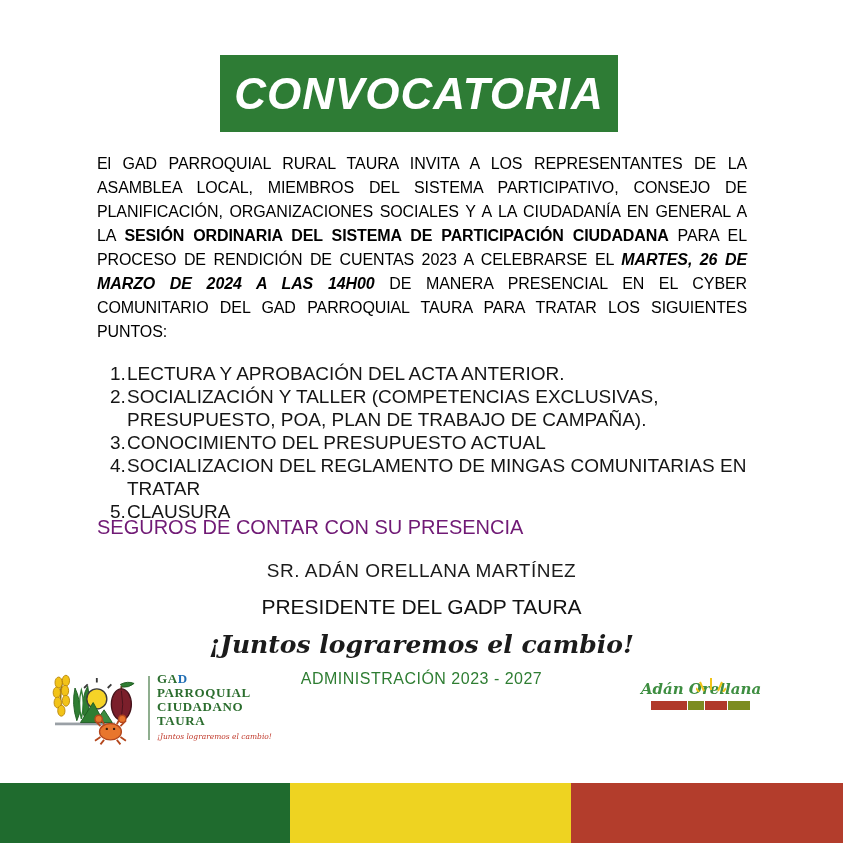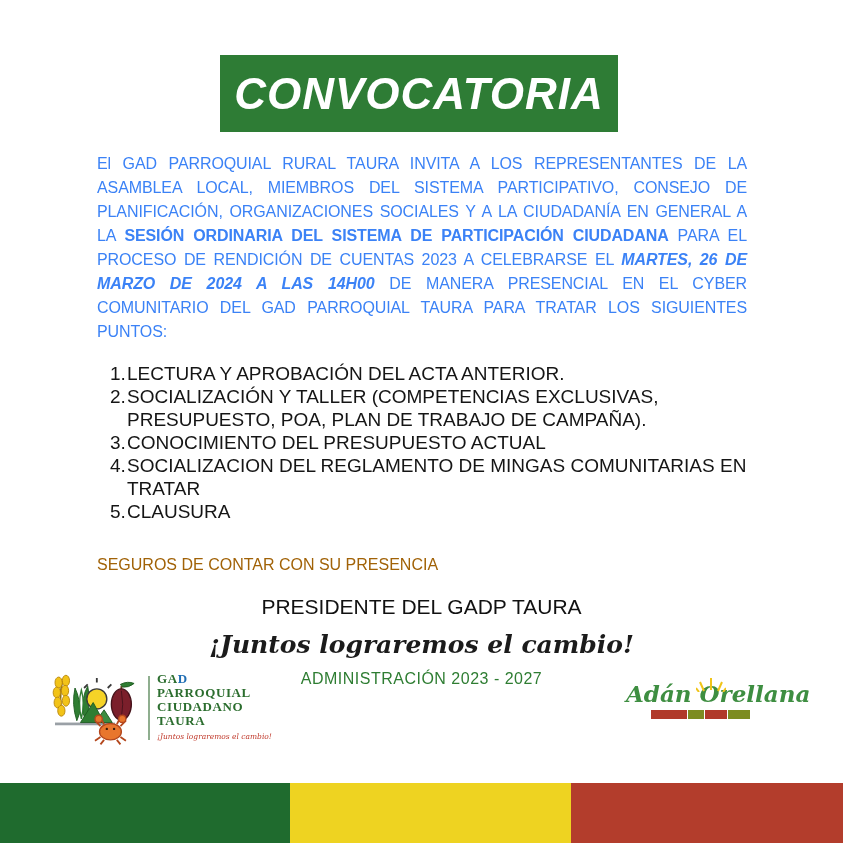--- a/index.html
+++ b/index.html
@@ -30,44 +30,43 @@
 
   
   .body-text {
     position: absolute;
     left: 97px; top: 152px;
     width: 650px;
     font-size: 16px;
     line-height: 24px;
     text-align: justify;
     letter-spacing: -0.1px;
-    color: #3b82f6;
+    color: #000000;
   }
   .body-text .b { font-weight: bold; }
   .body-text .bi { font-weight: bold; font-style: italic; }
 
   
   .agenda {
     position: absolute;
     left: 110px; top: 362px;
     width: 640px;
     font-size: 19px;
     line-height: 23px;
     color: #151515;
   }
   .agenda ol { list-style: none; counter-reset: n; }
   .agenda li { counter-increment: n; position: relative; padding-left: 17px; }
   .agenda li::before { content: counter(n) "."; position: absolute; left: 0; }
 
   .closing {
     position: absolute;
     left: 97px; top: 516px;
-    font-size: 16px;
-    color: #a16207;
-    margin-top: 40px;
+    font-size: 20px;
+    color: #701a75;
   }
 
   
   .sig-name {
     position: absolute; left: 0; top: 560px; width: 100%;
     text-align: center; font-size: 19px; letter-spacing: 0.5px; color: #1b1b1b;
   }
   .sig-role {
     position: absolute; left: 0; top: 595px; width: 100%;
     text-align: center; font-size: 21px; font-weight: normal; color: #111111;
@@ -105,21 +104,21 @@
 
   
   .adan-logo {
     position: absolute; left: 626px; top: 680px; width: 150px;
     text-align: center;
   }
   .adan-logo .sun { position: absolute; left: 70px; top: -4px; }
   .adan-script {
     font-family: "DejaVu Serif", serif;
     font-style: italic; font-weight: bold;
-    font-size: 23px; color: #3e8e41; white-space: nowrap;
+    font-size: 15px; color: #3e8e41; white-space: nowrap;
   }
   .presidente-banner {
     margin: 3px auto 0 auto; width: 100px; height: 9px;
     display: flex; gap: 1px; background: #ffffff;
   }
   .presidente-banner .seg { height: 100%; }
 
   
   .footer {
     position: absolute; left: 0; bottom: 0; width: 843px; height: 60px;
@@ -146,20 +145,21 @@
       <li>LECTURA Y APROBACIÓN DEL ACTA ANTERIOR.</li>
       <li>SOCIALIZACIÓN Y TALLER (COMPETENCIAS EXCLUSIVAS, PRESUPUESTO, POA, PLAN DE TRABAJO DE CAMPAÑA).</li>
       <li>CONOCIMIENTO DEL PRESUPUESTO ACTUAL</li>
       <li>SOCIALIZACION DEL REGLAMENTO DE MINGAS COMUNITARIAS EN TRATAR</li>
       <li>CLAUSURA</li>
     </ol>
   </div>
 
   <p class="closing">SEGUROS DE CONTAR CON SU PRESENCIA</p>
 
+  <p class="sig-name">SR. ADÁN ORELLANA MARTÍNEZ</p>
   <p class="sig-role">PRESIDENTE DEL GADP TAURA</p>
   <p class="slogan">¡Juntos lograremos el cambio!</p>
   <p class="administration" style="color: rgb(46, 125, 50);">ADMINISTRACIÓN 2023 - 2027</p>
 
   <div class="gad-logo">
     <svg width="92" height="80" viewBox="0 0 100 88">
 
       <rect x="6" y="60" width="66" height="3" fill="#9aa0a6"></rect>
 
       <g stroke="#b8860b" stroke-width="1" fill="#f2c318">

